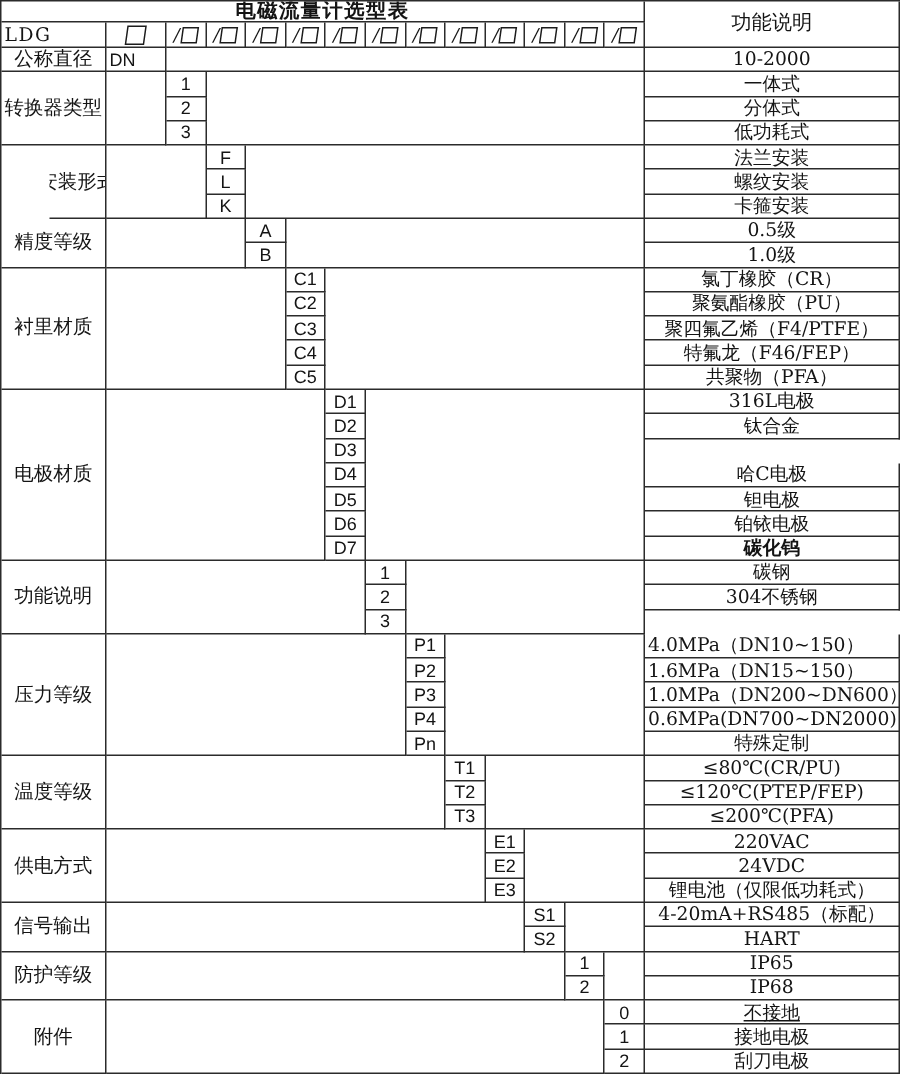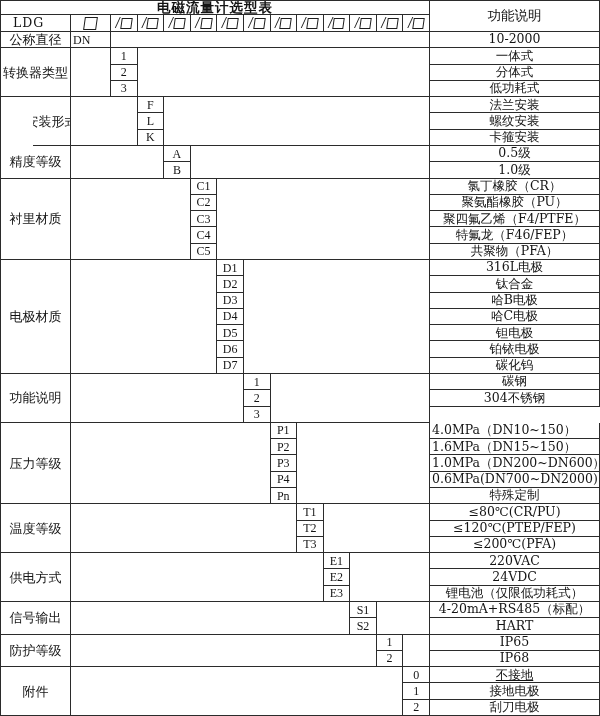--- a/index.html
+++ b/index.html
@@ -18,22 +18,22 @@
   .cell {
     border-right:1px solid var(--bc);
     border-bottom:1px solid var(--bc);
     display:flex; align-items:center; justify-content:center;
     overflow:hidden; font-size:13px; line-height:1; white-space:nowrap;
     box-sizing:border-box;
   }
   .cell.left  { justify-content:flex-start; padding-left:2px; }
   .title      { font-weight:bold; font-size:13.5px; letter-spacing:1px; }
   .fn-header  { font-size:13.5px; }
-  .model      { justify-content:flex-start; padding-left:12px; font-size:12.5px; letter-spacing:1px; }
-  .code       { font-size:12px; font-family:Liberation Serif, serif; }
+  .model      { justify-content:flex-start; padding-left:2px; font-size:12.5px; letter-spacing:1px; }
+  .code       { font-size:12px; font-family:Liberation Sans, sans-serif; }
   .label      { font-size:13px; }
   .desc       { font-size:12.5px; }
   .slot       { padding:0 1px; }
   .sq {
     width:9px; height:9px; border:1px solid #1c1c1c;
     display:inline-block; transform:skewX(-8deg);
     background:transparent; flex:none;
   }
   .modelbox .sq { width:11px; height:11px; }
   .slash { font-style:italic; font-size:12px; margin-right:1px; flex:none; }
@@ -139,29 +139,28 @@
     <div class="cell code" style="grid-area: 16 / 6 / 17 / 7;">C5</div>
     <div class="cell desc" style="grid-area: 16 / 15 / 17 / 16;">共聚物（PFA）</div>
     <div class="cell blank" style="grid-area: 12 / 7 / 17 / 15;"></div>
     <div class="cell label" style="grid-area: 17 / 1 / 24 / 2;">电极材质</div>
     <div class="cell blank" style="grid-area: 17 / 2 / 24 / 7;"></div>
     <div class="cell code" style="grid-area: 17 / 7 / 18 / 8;">D1</div>
     <div class="cell desc" style="grid-area: 17 / 15 / 18 / 16;">316L电极</div>
     <div class="cell code" style="grid-area: 18 / 7 / 19 / 8;">D2</div>
     <div class="cell desc" style="grid-area: 18 / 15 / 19 / 16;">钛合金</div>
     <div class="cell code" style="grid-area: 19 / 7 / 20 / 8;">D3</div>
-    <div class="cell desc" style="grid-area: 19 / 15 / 20 / 16;">哈B电极</div>
     <div class="cell code" style="grid-area: 20 / 7 / 21 / 8;">D4</div>
     <div class="cell desc" style="grid-area: 20 / 15 / 21 / 16;">哈C电极</div>
     <div class="cell code" style="grid-area: 21 / 7 / 22 / 8;">D5</div>
     <div class="cell desc" style="grid-area: 21 / 15 / 22 / 16;">钽电极</div>
     <div class="cell code" style="grid-area: 22 / 7 / 23 / 8;">D6</div>
     <div class="cell desc" style="grid-area: 22 / 15 / 23 / 16;">铂铱电极</div>
     <div class="cell code" style="grid-area: 23 / 7 / 24 / 8;">D7</div>
-    <div class="cell desc" style="grid-area: 23 / 15 / 24 / 16;">碳化钨</div>
+    <div class="cell desc" style="grid-area: 23 / 15 / 24 / 16; font-weight: bold;">碳化钨</div>
     <div class="cell blank" style="grid-area: 17 / 8 / 24 / 15;"></div>
     <div class="cell label" style="grid-area: 24 / 1 / 27 / 2;">功能说明</div>
     <div class="cell blank" style="grid-area: 24 / 2 / 27 / 8;"></div>
     <div class="cell code" style="grid-area: 24 / 8 / 25 / 9;">1</div>
     <div class="cell desc" style="grid-area: 24 / 15 / 25 / 16;">碳钢</div>
     <div class="cell code" style="grid-area: 25 / 8 / 26 / 9;">2</div>
     <div class="cell desc" style="grid-area: 25 / 15 / 26 / 16;">304不锈钢</div>
     <div class="cell code" style="grid-area: 26 / 8 / 27 / 9;">3</div>
     <div class="cell blank" style="grid-area: 24 / 9 / 27 / 15;"></div>
     <div class="cell label" style="grid-area: 27 / 1 / 32 / 2;">压力等级</div>

